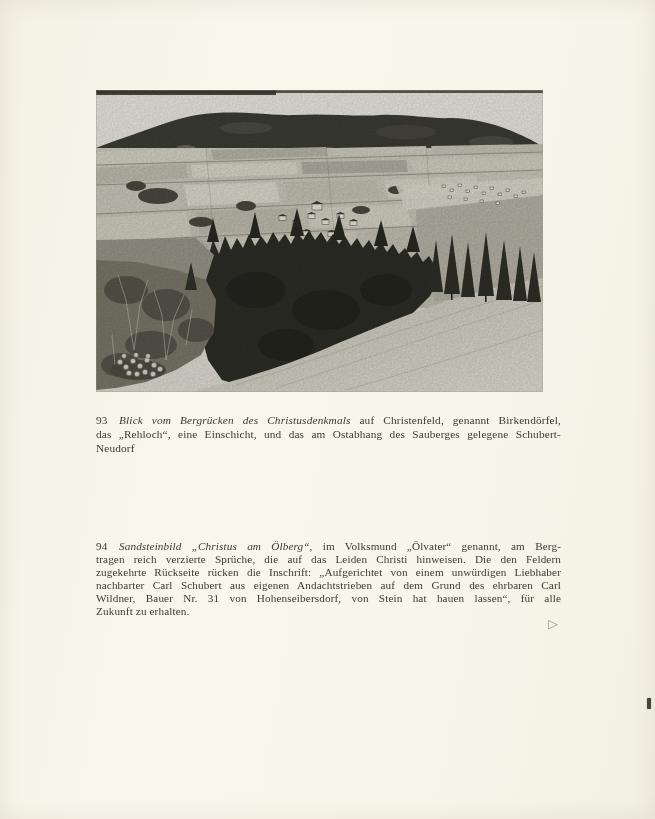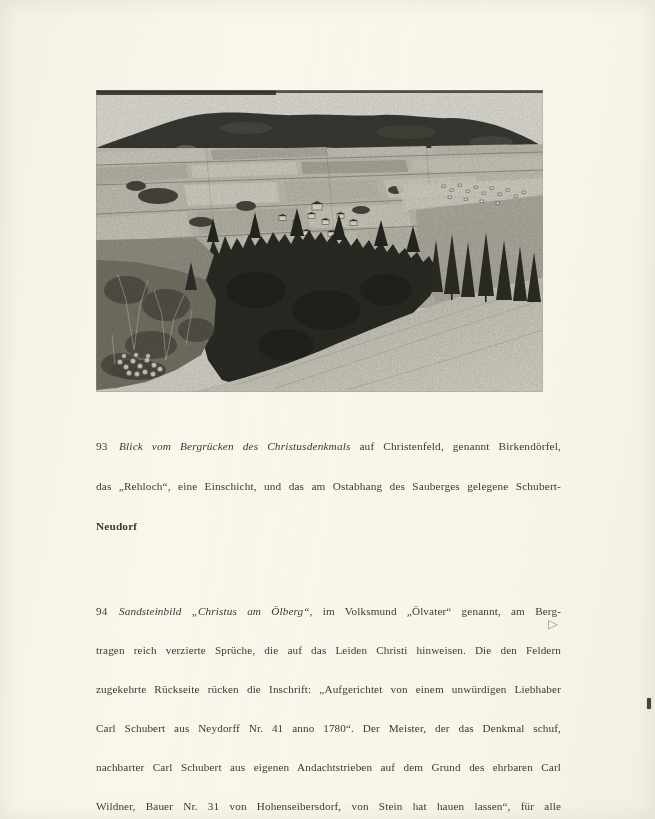--- a/index.html
+++ b/index.html
@@ -25,26 +25,26 @@
   .photo-frame svg { display: block; width: 100%; height: 100%; }
 
   .caption-block {
     position: absolute;
     left: 96px; top: 414px; width: 465px;
     font-size: 11.3px; line-height: 13.9px;
     letter-spacing: 0.15px;
   }
   .entry-block {
     position: absolute;
-    left: 96px; top: 579px; width: 465px;
+    left: 96px; top: 540px; width: 465px;
     font-size: 11.2px; line-height: 13px;
     letter-spacing: 0.12px;
   }
-  .tline { text-align: justify; text-align-last: justify; white-space: normal; margin-top: 26px; }
-  .tline.last { text-align: justify; text-align-last: left; font-weight: bold; }
+  .tline { text-align: justify; text-align-last: justify; white-space: normal; }
+  .tline.last { text-align: justify; text-align-last: left; }
   .num { display: inline-block; min-width: 23px; }
   .ital { font-style: italic; }
 
   .margin-triangle {
     position: absolute;
     left: 548px; top: 617px;
     font-size: 13px;
     color: #9a968a;
     line-height: 13px;
     transform: scaleY(0.95);
@@ -278,22 +278,22 @@
   <div class="caption-block">
     <div class="tline"><span class="num">93</span><span class="ital">Blick vom Bergrücken des Christusdenkmals</span><span> auf Christenfeld, genannt Birkendörfel,</span></div>
     <div class="tline">das „Rehloch“, eine Einschicht, und das am Ostabhang des Sauberges gelegene Schubert-</div>
     <div class="tline last">Neudorf</div>
   </div>
 
   <div class="entry-block">
     <div class="tline"><span class="num">94</span><span class="ital">Sandsteinbild „Christus am Ölberg“</span><span>, im Volksmund „Ölvater“ genannt, am Berg-</span></div>
     <div class="tline">tragen reich verzierte Sprüche, die auf das Leiden Christi hinweisen. Die den Feldern</div>
     <div class="tline">zugekehrte Rückseite rücken die Inschrift: „Aufgerichtet von einem unwürdigen Liebhaber</div>
-    <div class="tline">Carl Schubert aus Neydorff Nr. 41 anno 1780“. Der Meister, der das Denkmal schuf,</div>
     <div class="tline">nachbarter Carl Schubert aus eigenen Andachtstrieben auf dem Grund des ehrbaren Carl</div>
     <div class="tline">Wildner, Bauer Nr. 31 von Hohenseibersdorf, von Stein hat hauen lassen“, für alle</div>
+    <div class="tline last">Zukunft zu erhalten.</div>
   </div>
 
   <span class="margin-triangle">▷</span>
 
   <span class="edge-mark"></span>
 
 </div>
 
 </body></html>

